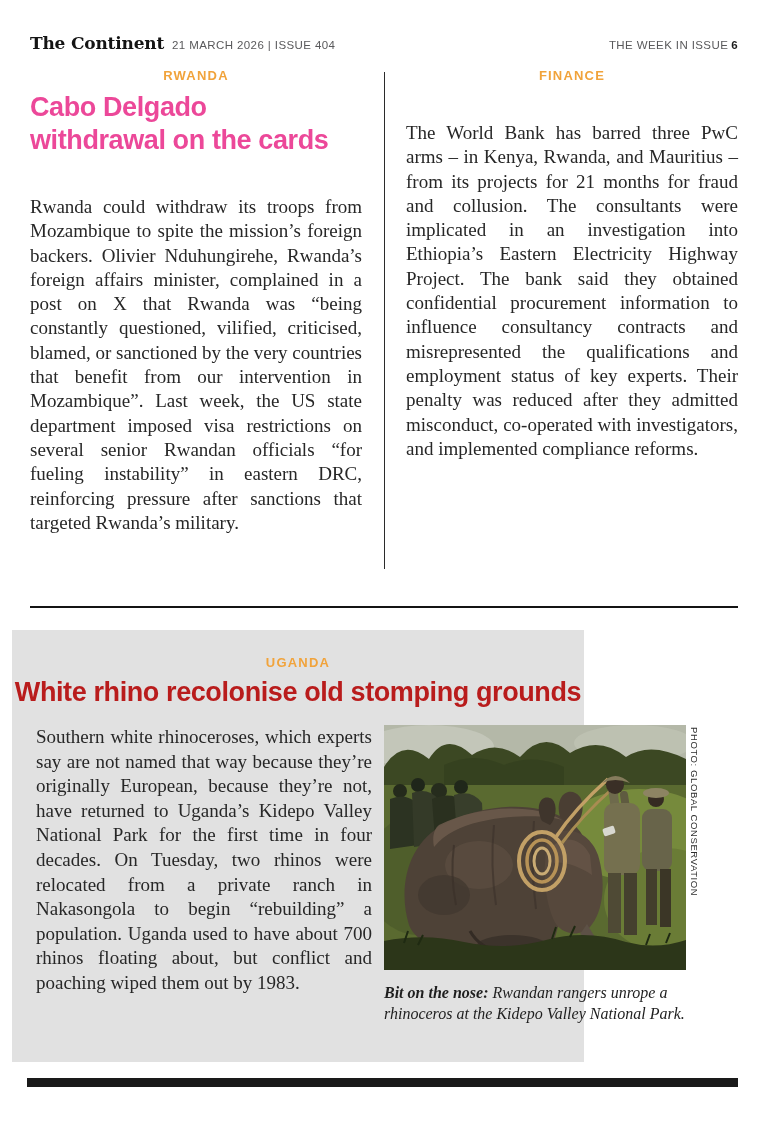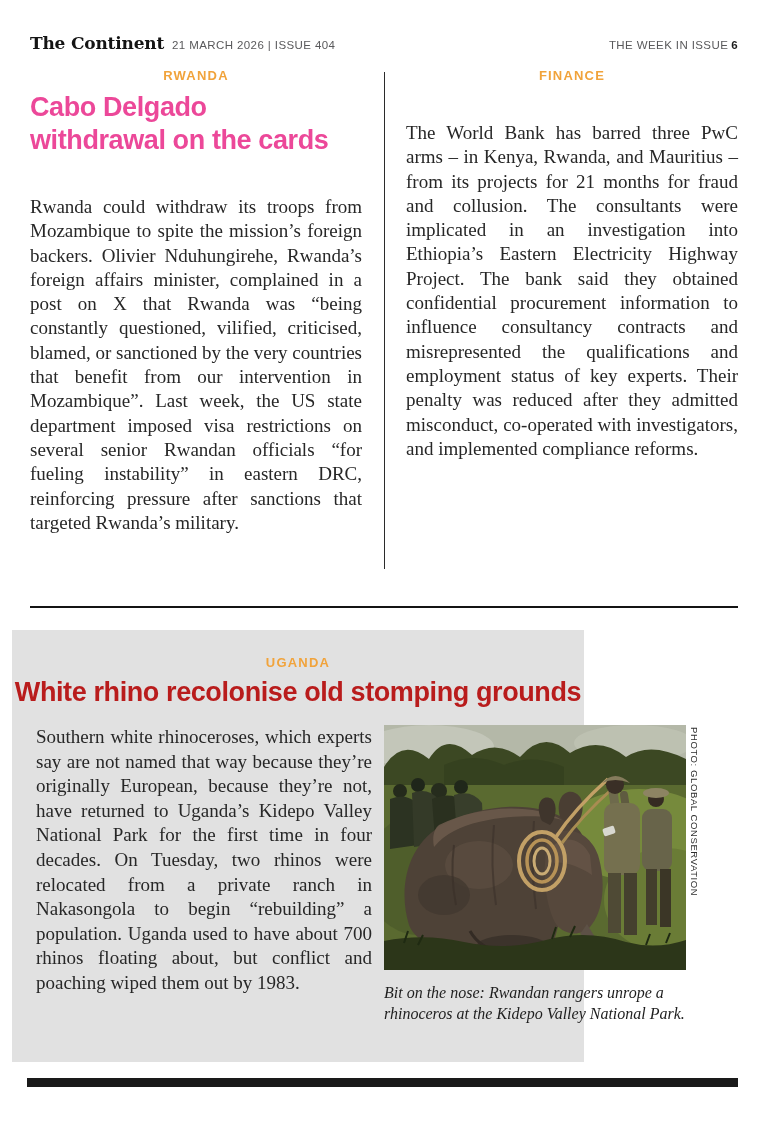--- a/index.html
+++ b/index.html
@@ -77,21 +77,21 @@
   .photo-credit {
     position:absolute; left:305px; top:2px;
     writing-mode:vertical-rl;
     font-family:"Liberation Sans", "DejaVu Sans", sans-serif;
     font-size:9.5px; letter-spacing:0.6px; color:#2e2e2e; white-space:nowrap;
   }
   .caption {
     margin-top:12px; width:312px;
     font-size:16px; line-height:21px; font-style:italic; color:#1e1e1e;
   }
-  .caption .lead { font-weight:400; }
+  .caption .lead { font-weight:700; }
 
   
   .bottom-bar { position:absolute; top:1078px; left:27px; width:711px; height:9px; background:#1a1a1a; }
 </style>
 </head>
 <body>
 
 <div class="page">
 
   <header class="header">

